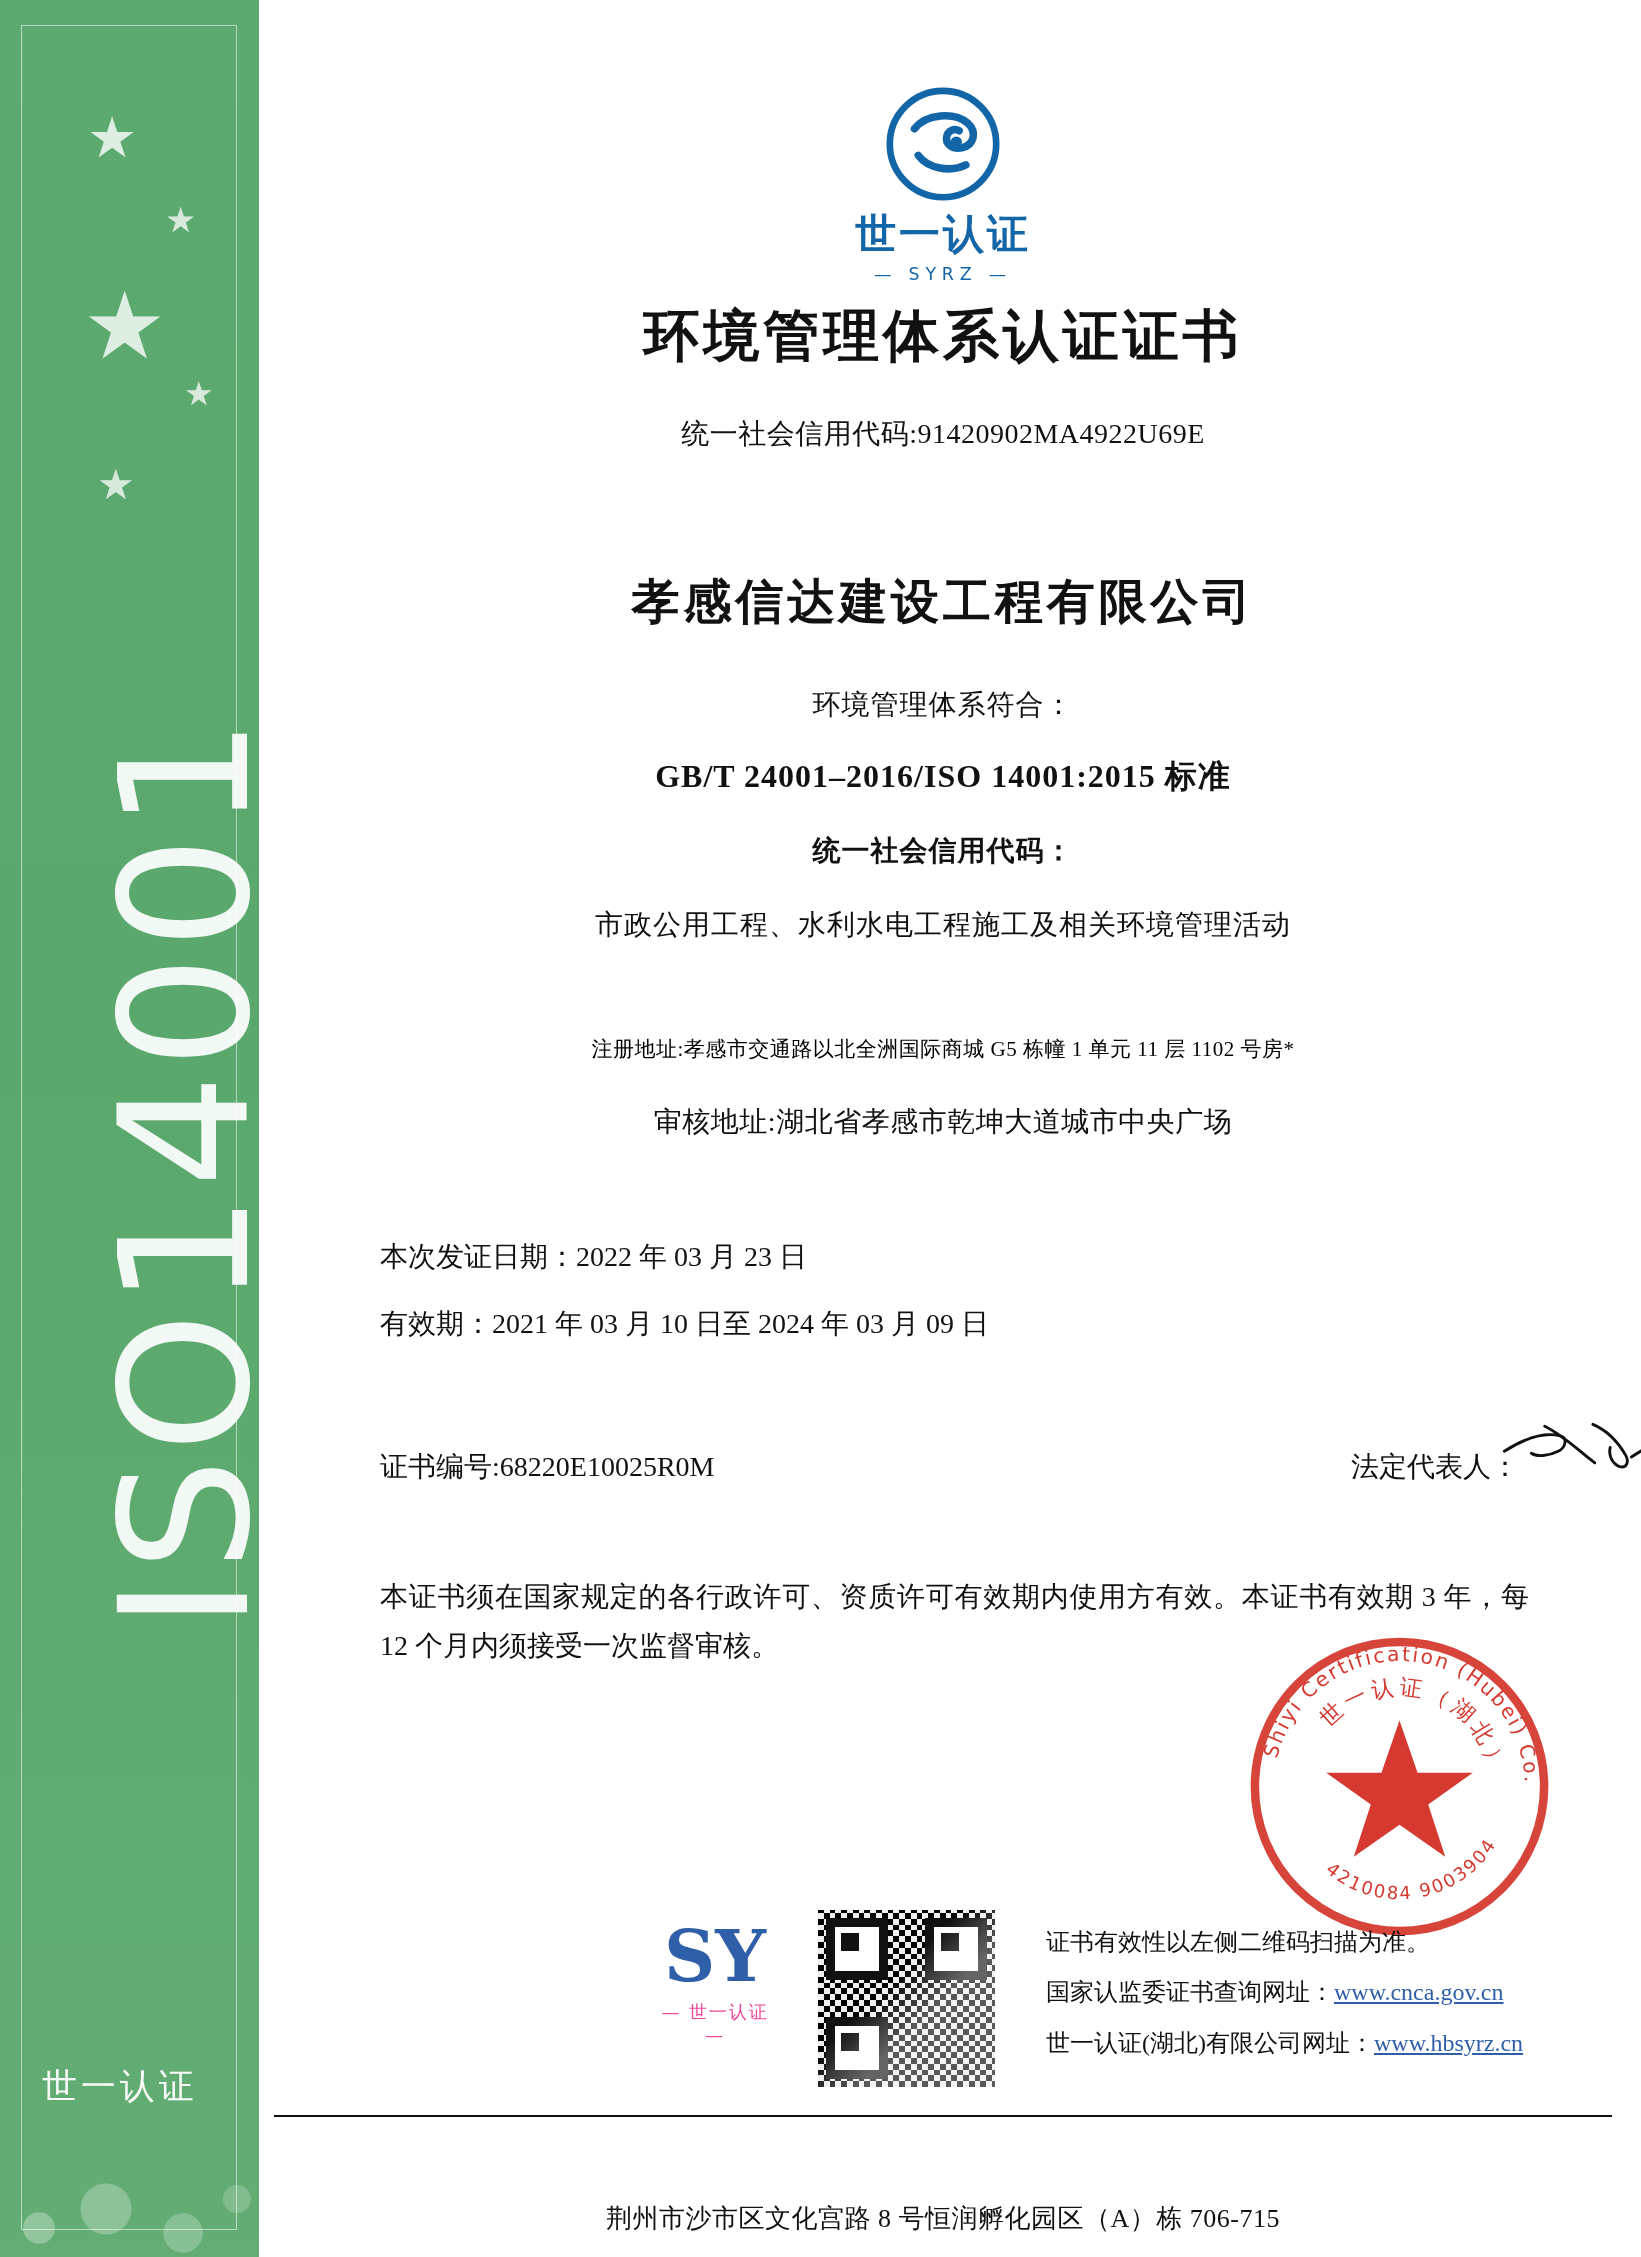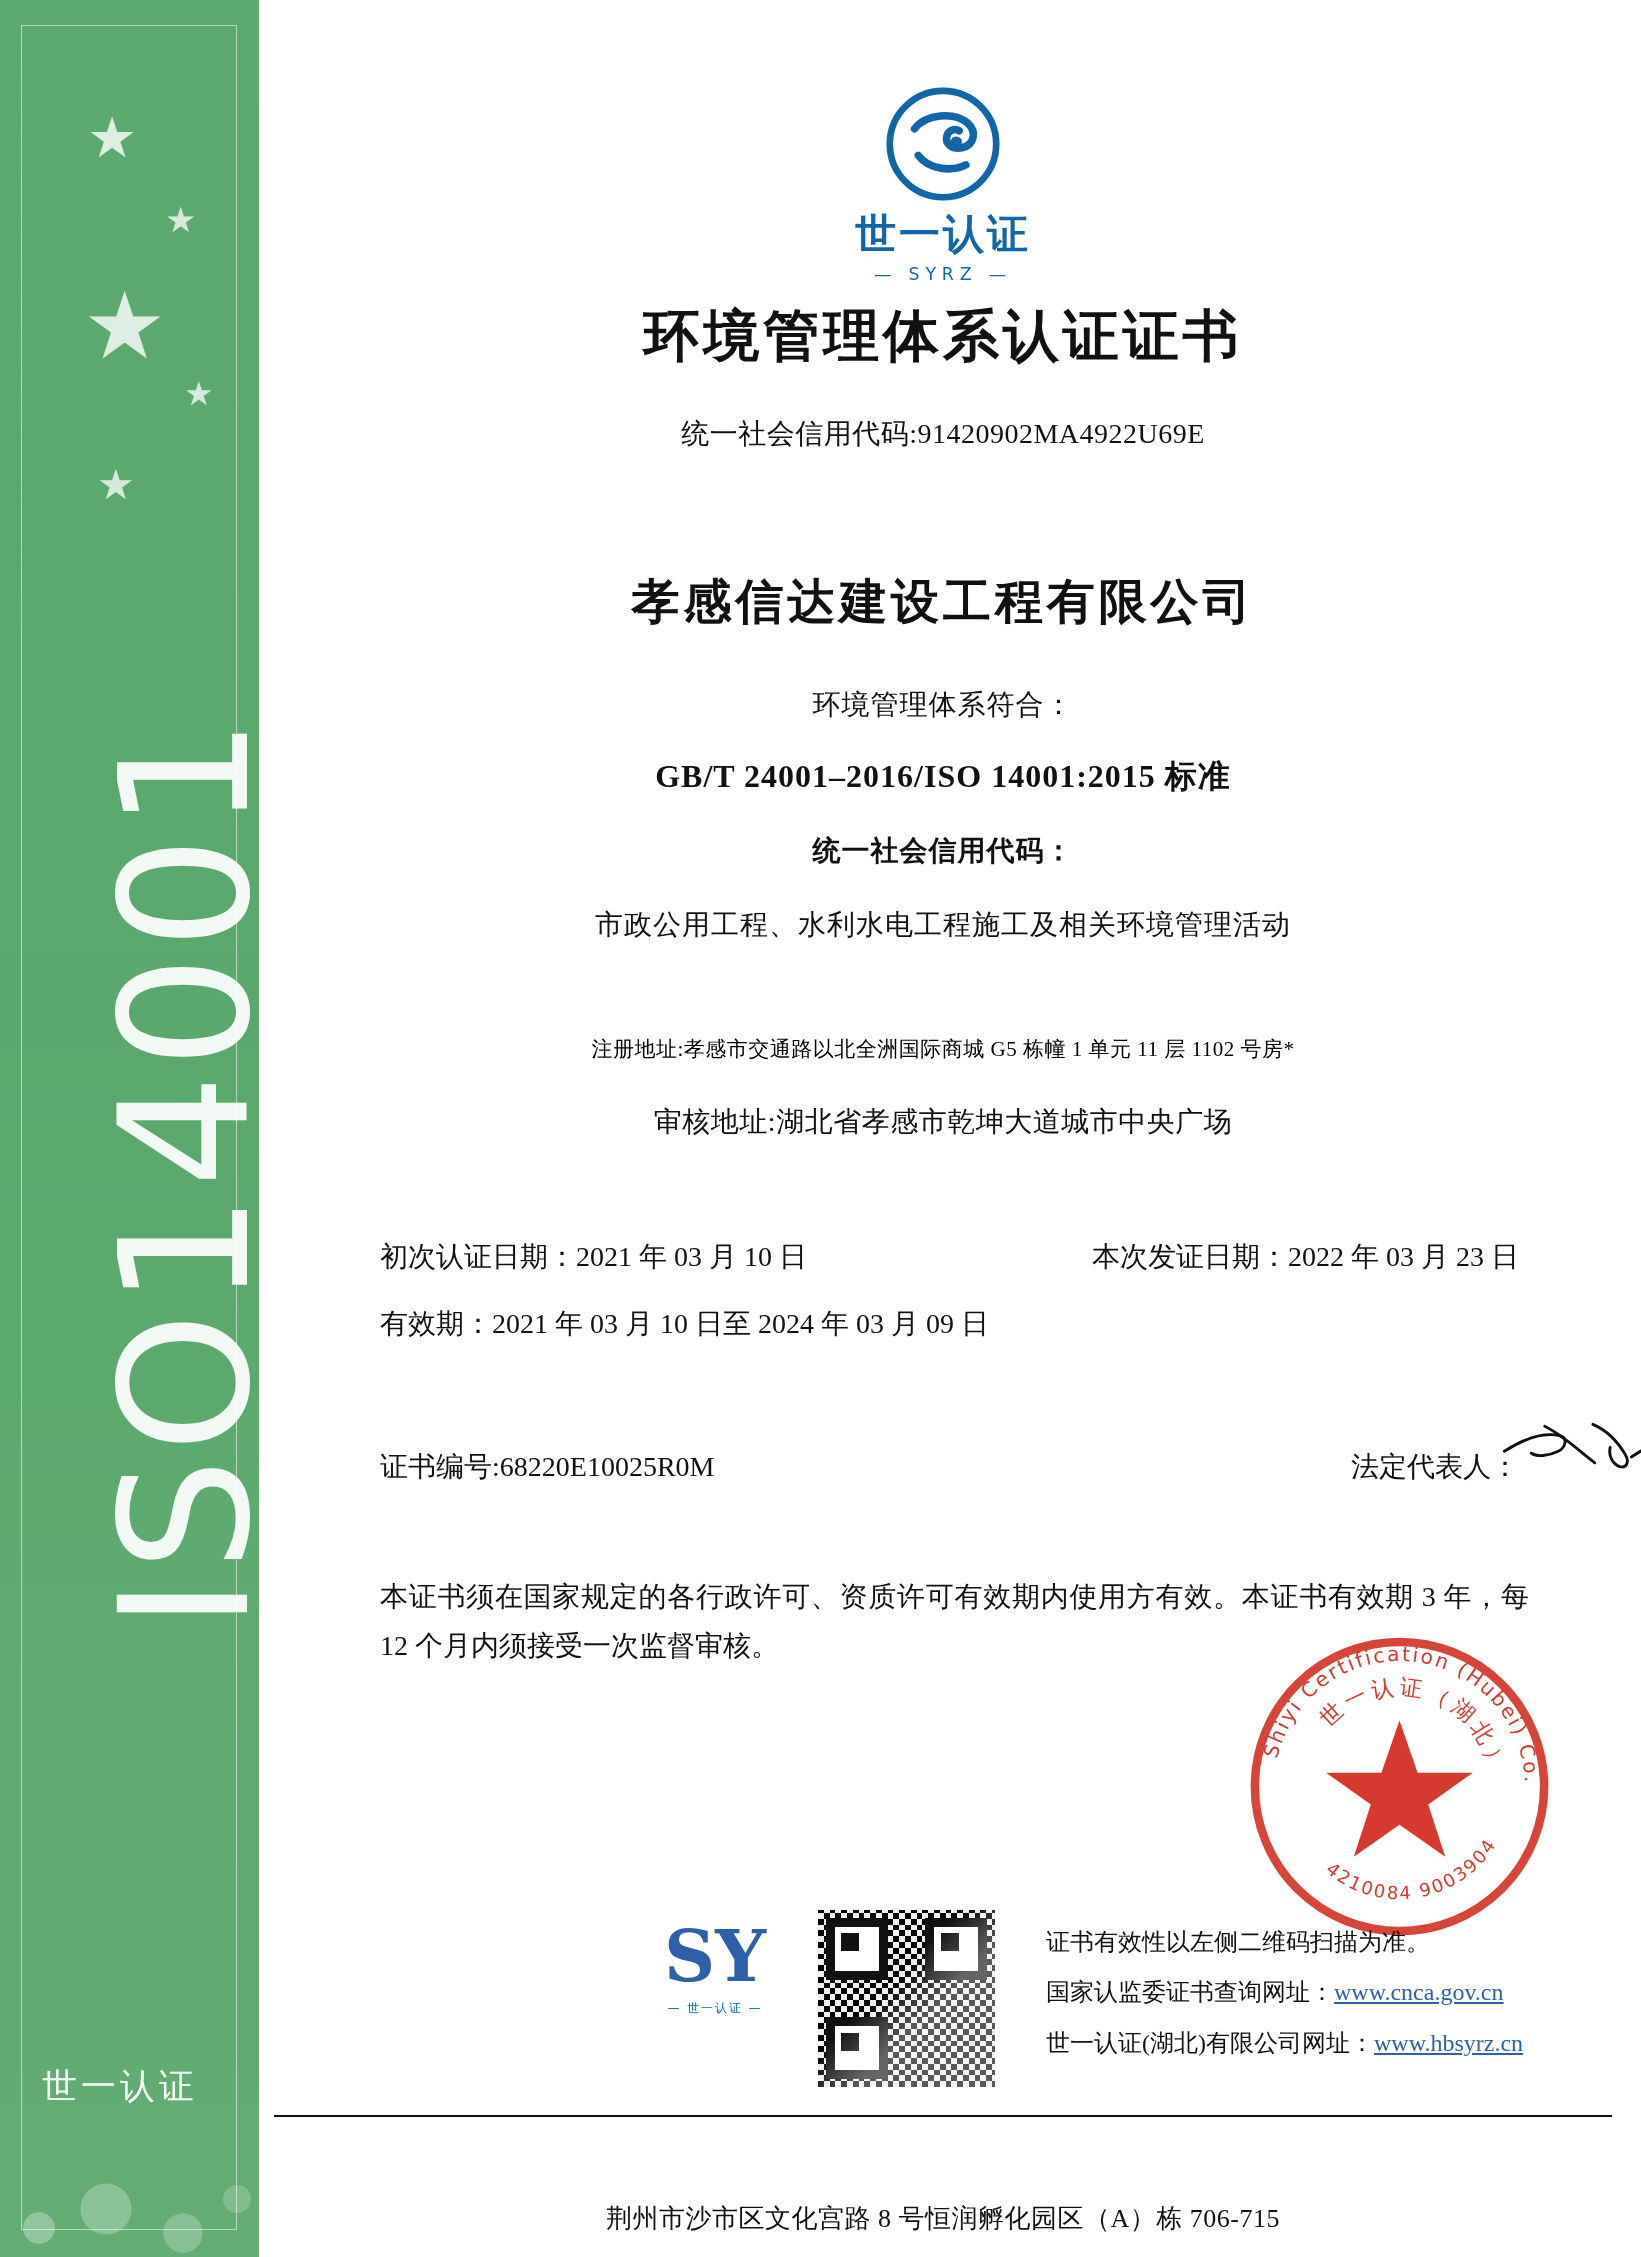--- a/index.html
+++ b/index.html
@@ -321,23 +321,23 @@
     font-size: 71px;
     font-weight: 700;
     line-height: 1;
     text-align: center;
   }
   .sy-logo .s { color: #2f5fa8; }
   .sy-logo .y { color: #2f5fa8; }
   .sy-logo .sy-caption {
     margin-top: 7.7px;
     font-family: "DejaVu Sans", sans-serif;
-    font-size: 12px;
+    font-size: 18px;
     letter-spacing: 1.9px;
-    color: #0369a1;
+    color: #ec4899;
   }
 
   .qr {
     position: absolute;
     left: 541px;
     top: 1878px;
     width: 183px;
     height: 183px;
     background:
       repeating-linear-gradient(90deg, #111 0 5.8px, #fff 5.8px 11.6px),
@@ -452,21 +452,20 @@
     <div class="credit-code">统一社会信用代码:91420902MA4922U69E</div>
     <div class="company">孝感信达建设工程有限公司</div>
     <div class="conform-line">环境管理体系符合：</div>
     <div class="standard">GB/T 24001–2016/ISO 14001:2015 标准</div>
     <div class="scope-label">统一社会信用代码：</div>
     <div class="scope-text">市政公用工程、水利水电工程施工及相关环境管理活动</div>
     <div class="addr-reg">注册地址:孝感市交通路以北全洲国际商城 G5 栋幢 1 单元 11 层 1102 号房*</div>
     <div class="addr-audit">审核地址:湖北省孝感市乾坤大道城市中央广场</div>
 
     <div class="dates-row">
-      <span>初次认证日期：2021 年 03 月 10 日</span>
       <span>本次发证日期：2022 年 03 月 23 日</span>
     </div>
     <div class="valid-row">有效期：2021 年 03 月 10 日至 2024 年 03 月 09 日</div>
 
     <div class="certno-row">
       <span>证书编号:68220E10025R0M</span>
       <span class="rep-wrap">
         <span>法定代表人：</span>
         <svg class="signature" viewBox="0 0 300 80">
           <path d="M8 46c22-14 42-20 58-16 8 2 6 12-2 16-10 5-22 6-28 2" fill="none" stroke="#111" stroke-width="3" stroke-linecap="round"></path>

